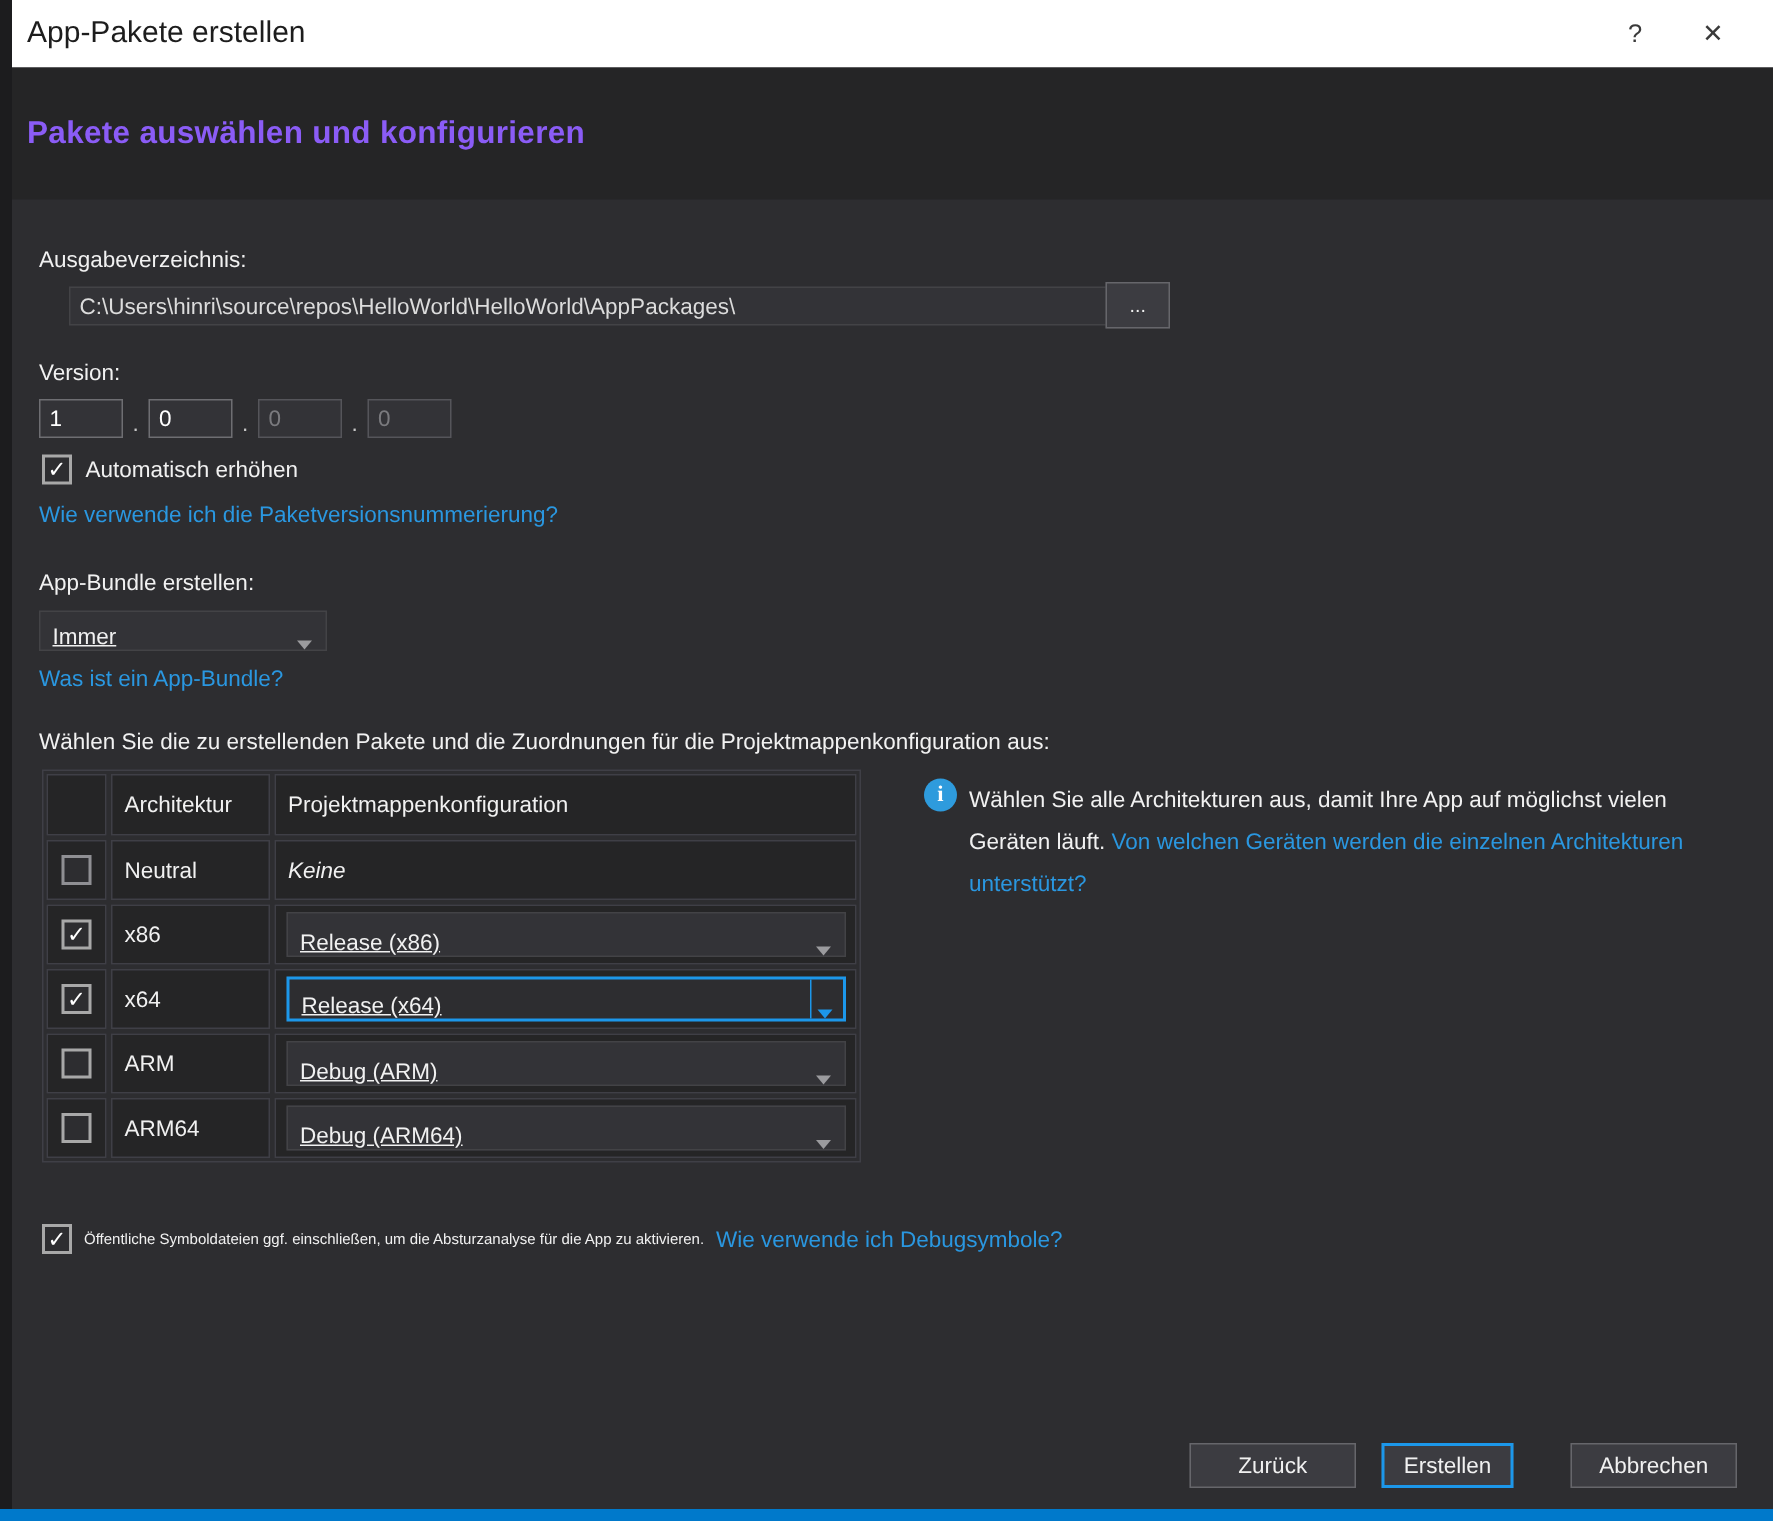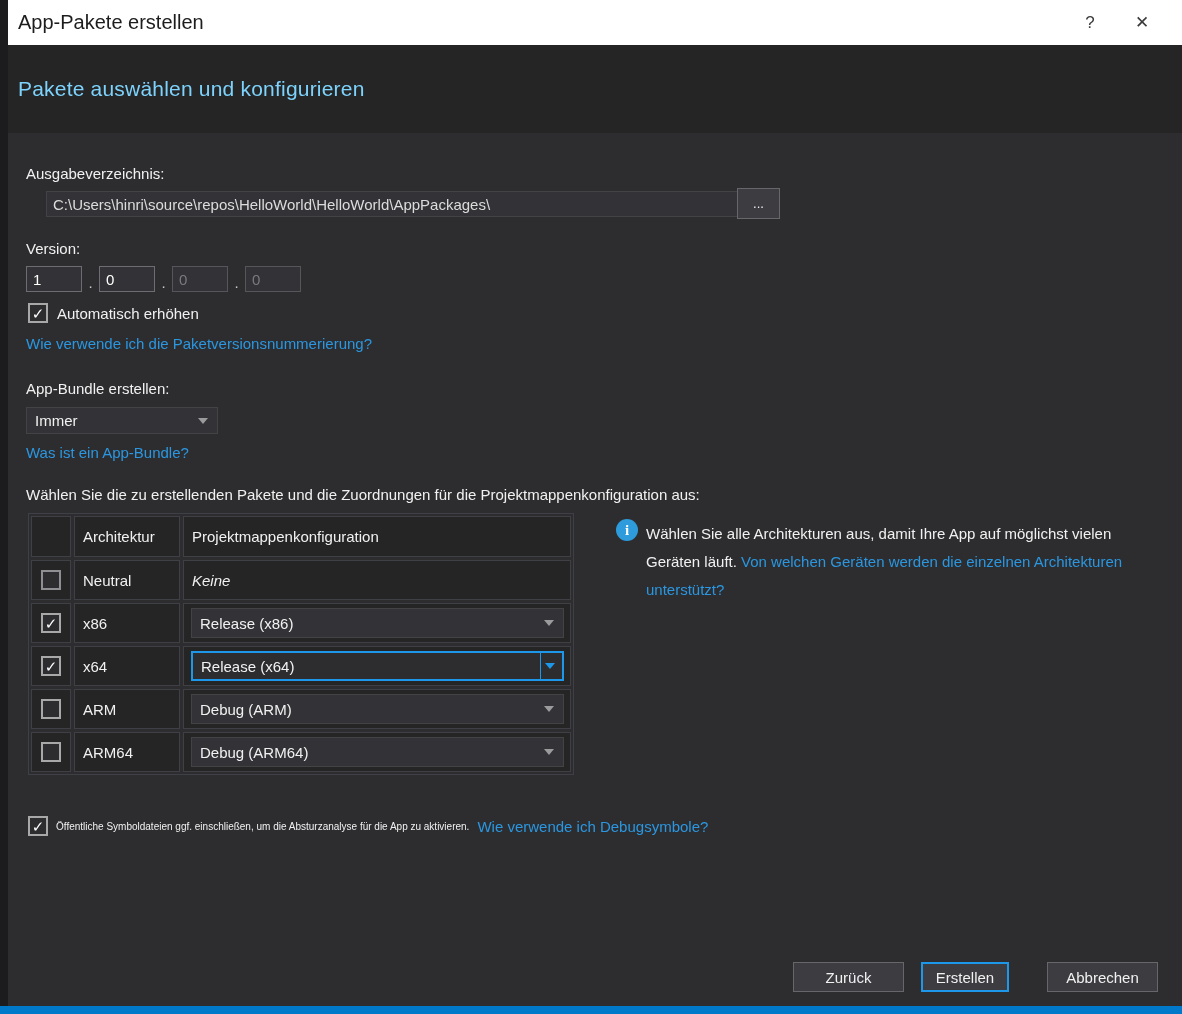--- a/index.html
+++ b/index.html
@@ -17,21 +17,21 @@
     background:#ffffff; display:flex; align-items:center;
   }
   .titlebar-title { margin-left:10px; font-size:20px; color:#1d1d1d; flex:1; }
   .tb-btn { width:52px; height:45px; display:flex; align-items:center; justify-content:center;
             font-size:17px; color:#3a3a3a; cursor:default; }
   .tb-close { margin-right:14px; font-size:17px; }
   .header-band {
     position:absolute; left:8px; top:45px; width:1174px; height:88px;
     background:#252526; display:flex; align-items:center;
   }
-  .header-band h1 { padding-left:10px; font-size:21px; font-weight:normal; color:#7dd3fc; letter-spacing:0.2px; }
+  .header-band h1 { padding-left:10px; font-size:21px; font-weight:bold; color:#8b5cf6; letter-spacing:0.2px; }
   .statusbar { position:absolute; left:0; bottom:0; width:1182px; height:8px; background:#0079cb; }
 
   
   .lbl { position:absolute; font-size:15px; color:#f1f1f1; }
   .link { position:absolute; font-size:15px; color:#2a97e0; cursor:pointer; }
   .textbox {
     position:absolute; background:#333337; border:1px solid #434346;
     color:#dcdcdc; font-size:15px; font-family:"Liberation Sans", sans-serif;
     padding:0 6px; outline:none;margin-left:20px;
   }
@@ -40,21 +40,21 @@
     color:#f1f1f1; font-size:15px; display:flex; align-items:center; justify-content:center;
     cursor:pointer;
   }
   .checkbox {
     width:20px; height:20px; border:2px solid #a8a8a8; background:#2d2d30;
     display:flex; align-items:center; justify-content:center;
     color:#ffffff; font-size:15px; line-height:1; cursor:pointer;
   }
   .combo {
     background:#333337; border:1px solid #434346; color:#f1f1f1; font-size:15px;
-    display:flex; align-items:center; cursor:pointer; position:relative;
+    display:flex; align-items:flex-end; cursor:pointer; position:relative;text-decoration:underline;
   }
   .combo .combo-text { padding-left:8px; flex:1; white-space:nowrap; overflow:hidden; }
   .caret { width:0; height:0; border-left:5px solid transparent; border-right:5px solid transparent;
            border-top:6px solid #9b9b9e; margin-right:9px; }
   .combo.focused { border:2px solid #1c97ea; background:#2d2d30; }
   .combo.focused .caret { border-top-color:#1c97ea; margin-right:7px; }
   .combo.focused .caret-sep { position:absolute; right:21px; top:0; bottom:0; width:1px; background:#1c97ea; }
 
   
   .version-row { position:absolute; left:26px; top:266px; display:flex; align-items:flex-end; }

